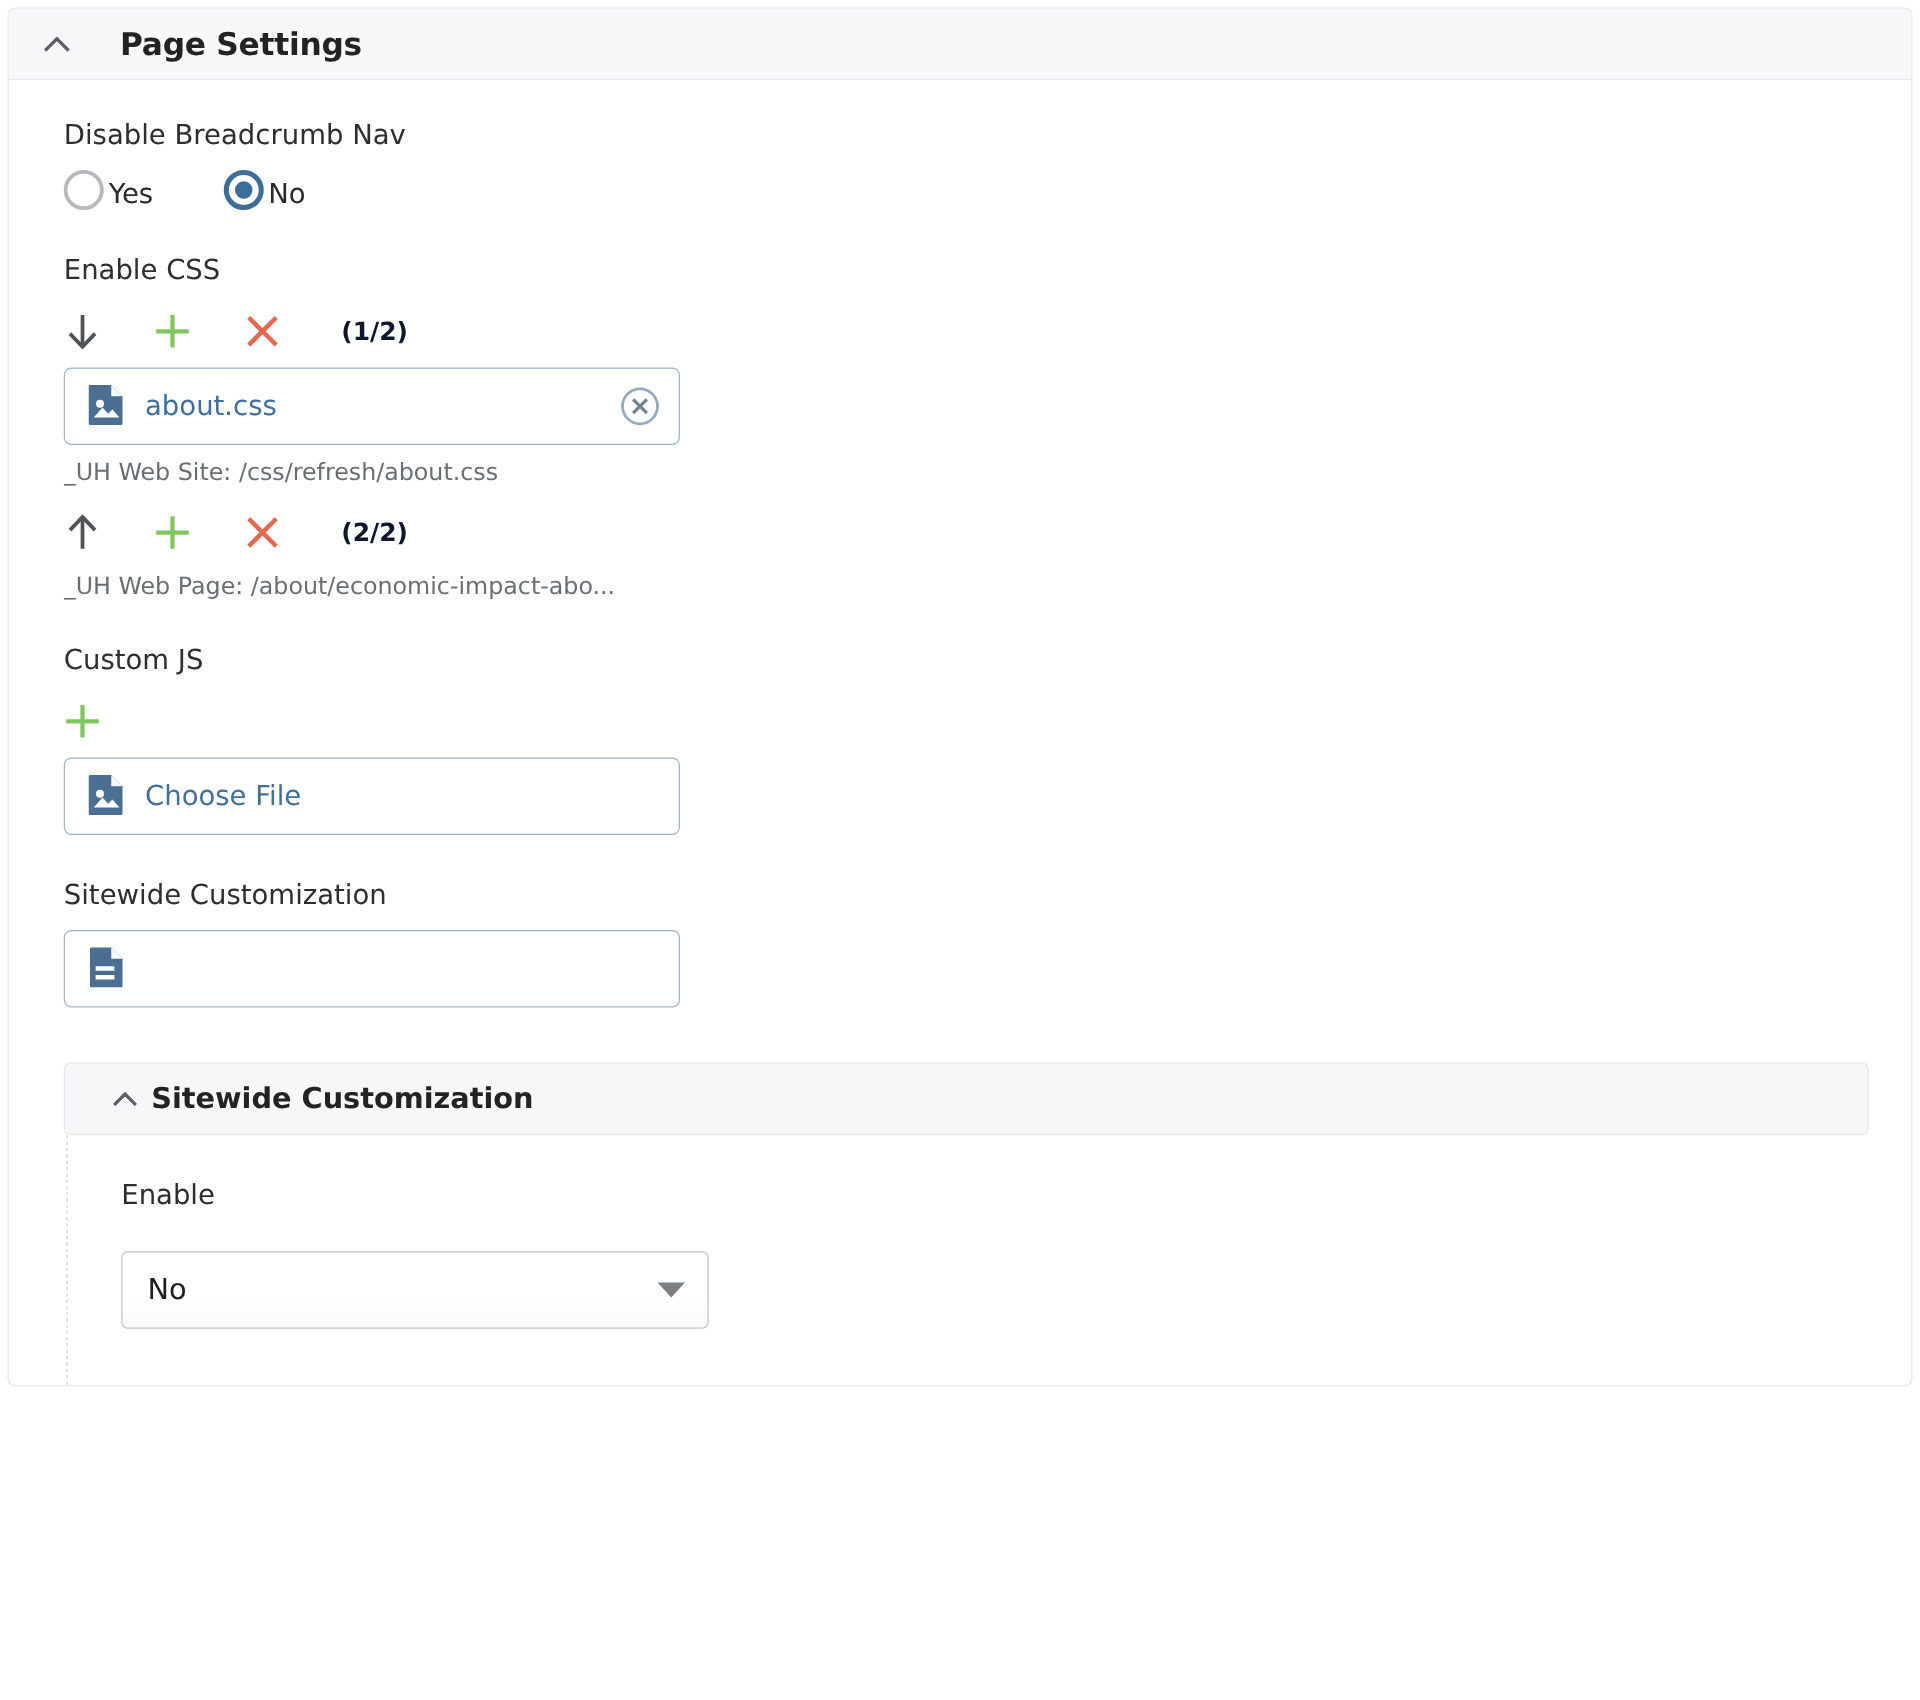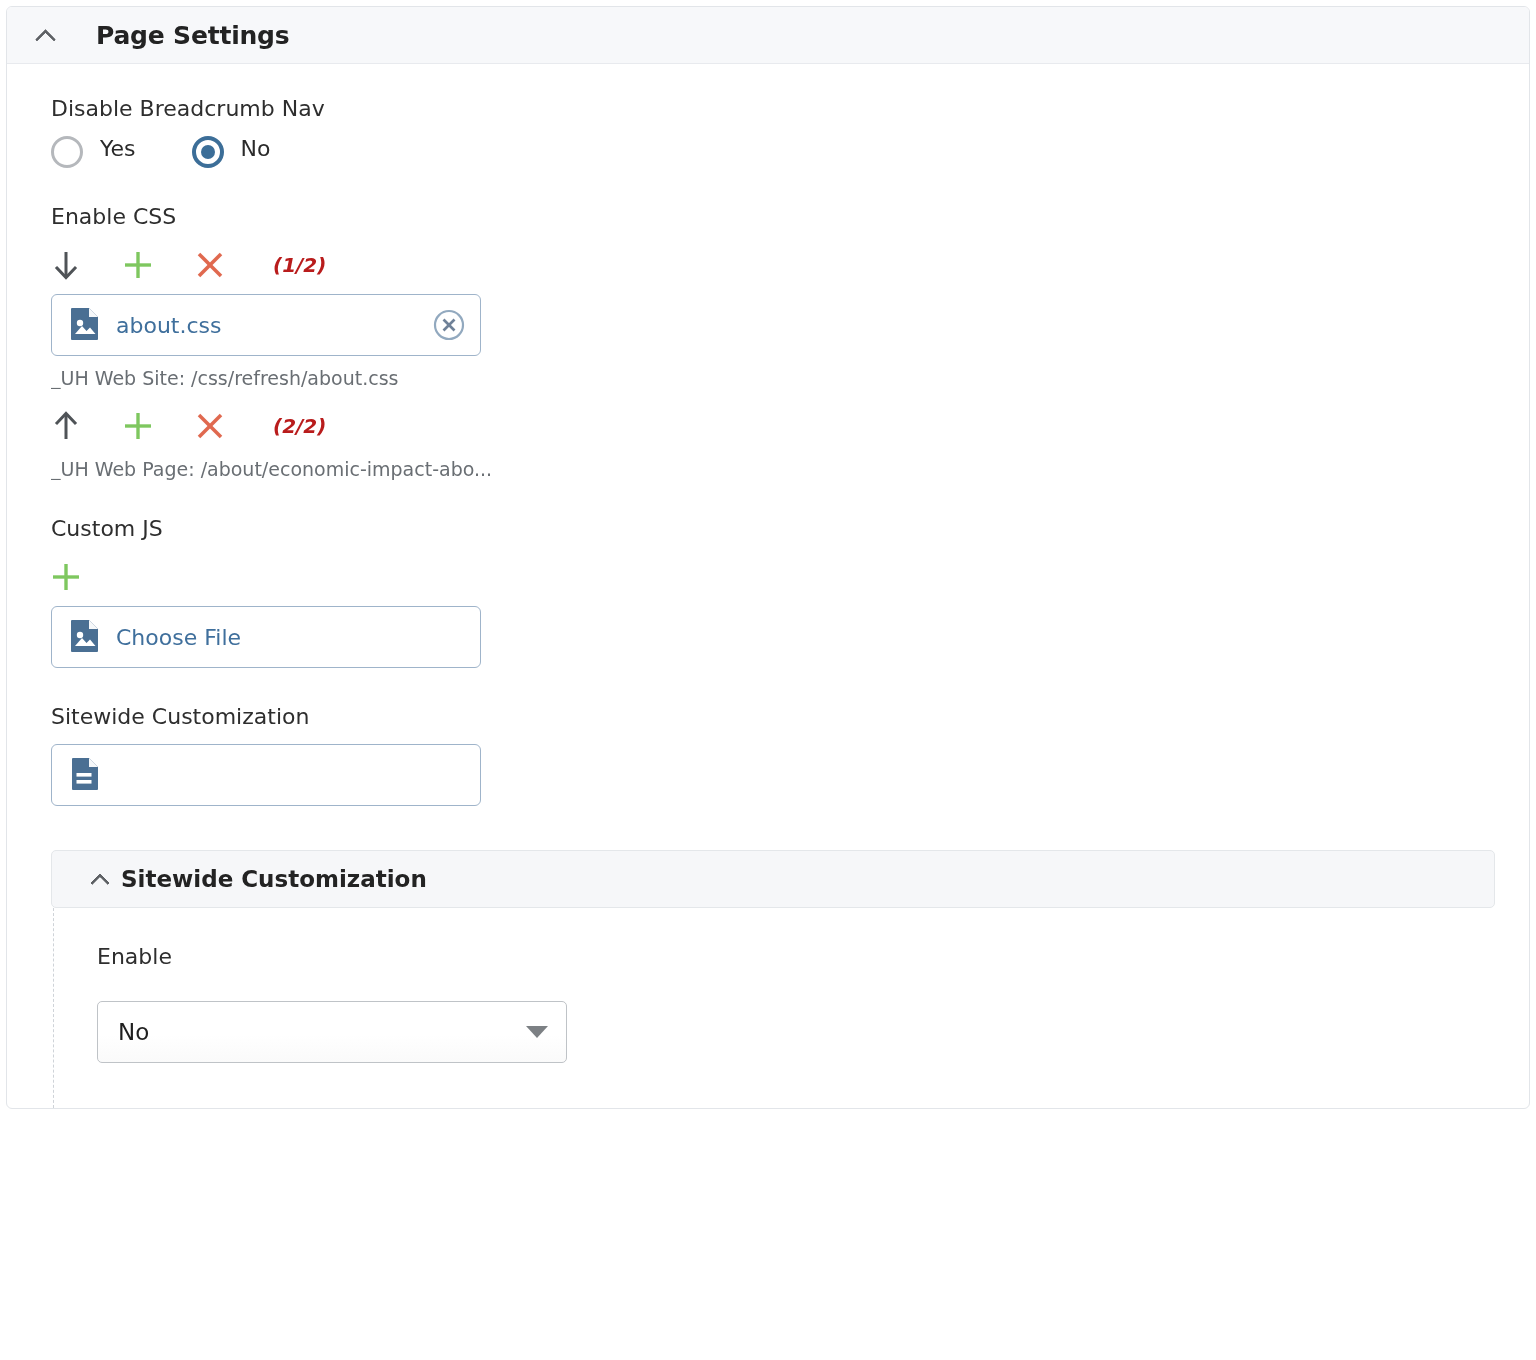--- a/index.html
+++ b/index.html
@@ -80,22 +80,22 @@
 
   
   .radio-row {
     display: flex;
     align-items: center;
     gap: 0px;
     margin-top: 16px;
   }
   .radio-option {
     display: flex;
-    align-items: flex-start;
-    gap: 17px;
+    align-items: flex-end;
+    gap: 4px;
     margin-right: 56px;
     cursor: pointer;
   }
   .radio {
     width: 32px;
     height: 32px;
     border-radius: 50%;
     border: 3px solid #b5b8bc;
     background: #ffffff;
     flex: 0 0 auto;
@@ -137,29 +137,28 @@
     justify-content: flex-start;
     cursor: pointer;
     background: none;
     border: 0;
     padding: 0;
     margin-right: 26px;
   }
   .icon-btn svg { display: block; }
   .counter {
     font-size: 20px;
-    font-style: italic;
     font-weight: bold;
-    color: #b91c1c;
+    color: #0f172a;
     margin-left: 6px;
   }
 
   
   .file-input {
-    width: 430px;
+    width: 493px;
     height: 62px;
     border: 1px solid #9fb4ca;
     border-radius: 6px;
     background: #ffffff;
     display: flex;
     align-items: center;
     padding: 0 14px 0 18px;
     cursor: pointer;
   }
   .file-input .fname {

